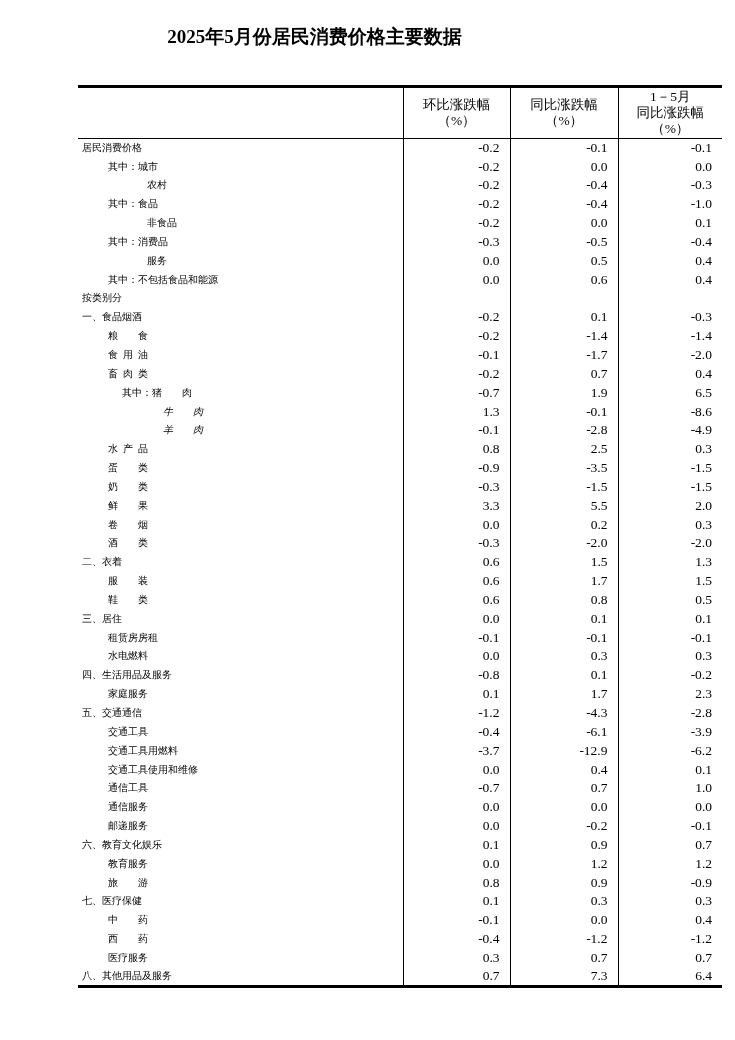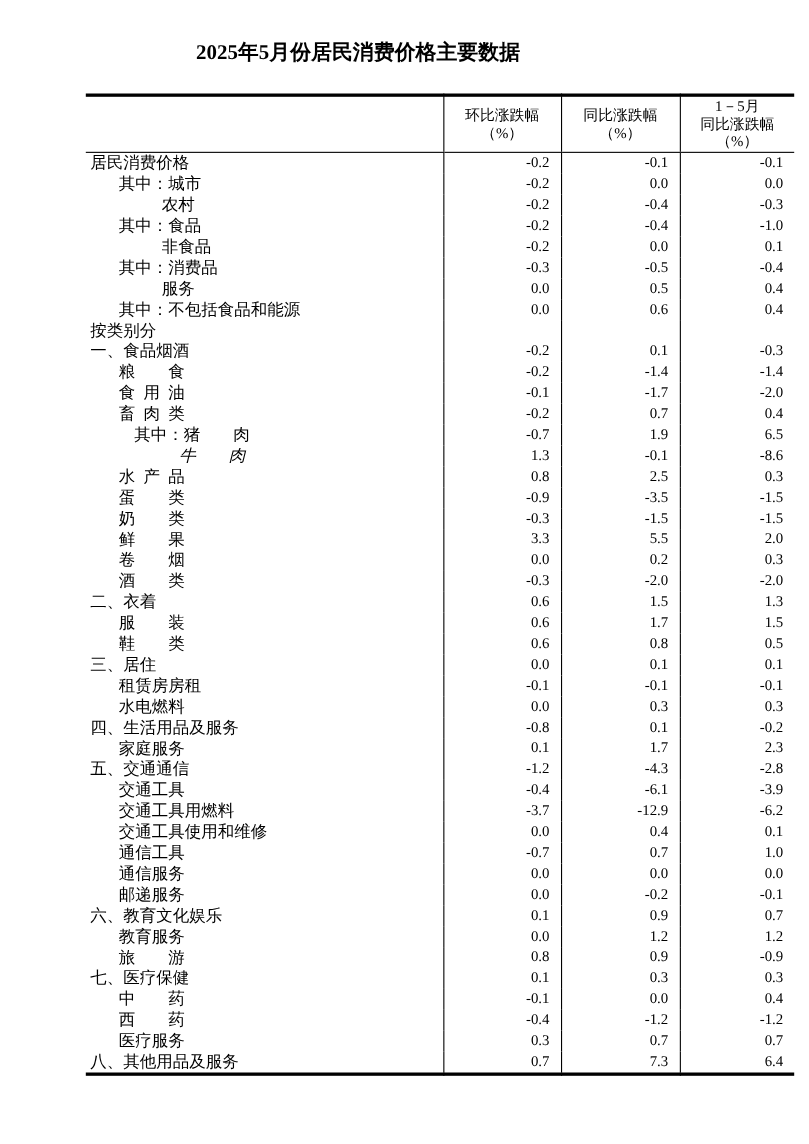--- a/index.html
+++ b/index.html
@@ -10,21 +10,21 @@
     background: #ffffff;
     color: #000000;
     font-family: "Liberation Serif", "DejaVu Serif", serif;
     overflow: hidden;
   }
   .title {
     position: absolute;
     top: 24px;
     left: 0;
     width: 629px;
-    margin: 11px;
+    margin: 0;
     text-align: center;
     font-size: 19px;
     font-weight: bold;
     font-family: "Liberation Serif", "DejaVu Serif", serif;
   }
   table.cpi {
     position: absolute;
     left: 33px;
     top: 85px;
     width: 644px;
@@ -45,21 +45,21 @@
     line-height: 1.18;
     text-align: center;
     vertical-align: middle;
     border-bottom: 1px solid #000;
     padding: 1px 0;
   }
   .vline { border-left: 1px solid #000; }
   tbody tr { height: 18.85px; }
   tbody td { vertical-align: middle; padding: 0; }
   td.label {
-    font-size: 15px;
+    font-size: 10px;
     white-space: nowrap;
     overflow: hidden;
   }
   td.num {
     font-size: 13.5px;
     text-align: right;
     padding-right: 10px;
     font-family: "Liberation Serif", "DejaVu Serif", serif;
   }
   .ind0 { padding-left: 4px;  }
@@ -190,20 +190,26 @@
           <td class="num vline">1.9</td>
           <td class="num vline">6.5</td>
         </tr>
         <tr>
           <td class="label ind4"><span class="spread">牛 肉</span></td>
           <td class="num vline">1.3</td>
           <td class="num vline">-0.1</td>
           <td class="num vline">-8.6</td>
         </tr>
         <tr>
+          <td class="label ind4"><span class="spread">羊 肉</span></td>
+          <td class="num vline">-0.1</td>
+          <td class="num vline">-2.8</td>
+          <td class="num vline">-4.9</td>
+        </tr>
+        <tr>
           <td class="label ind1"><span class="spread">水 产 品</span></td>
           <td class="num vline">0.8</td>
           <td class="num vline">2.5</td>
           <td class="num vline">0.3</td>
         </tr>
         <tr>
           <td class="label ind1"><span class="spread">蛋 类</span></td>
           <td class="num vline">-0.9</td>
           <td class="num vline">-3.5</td>
           <td class="num vline">-1.5</td>

